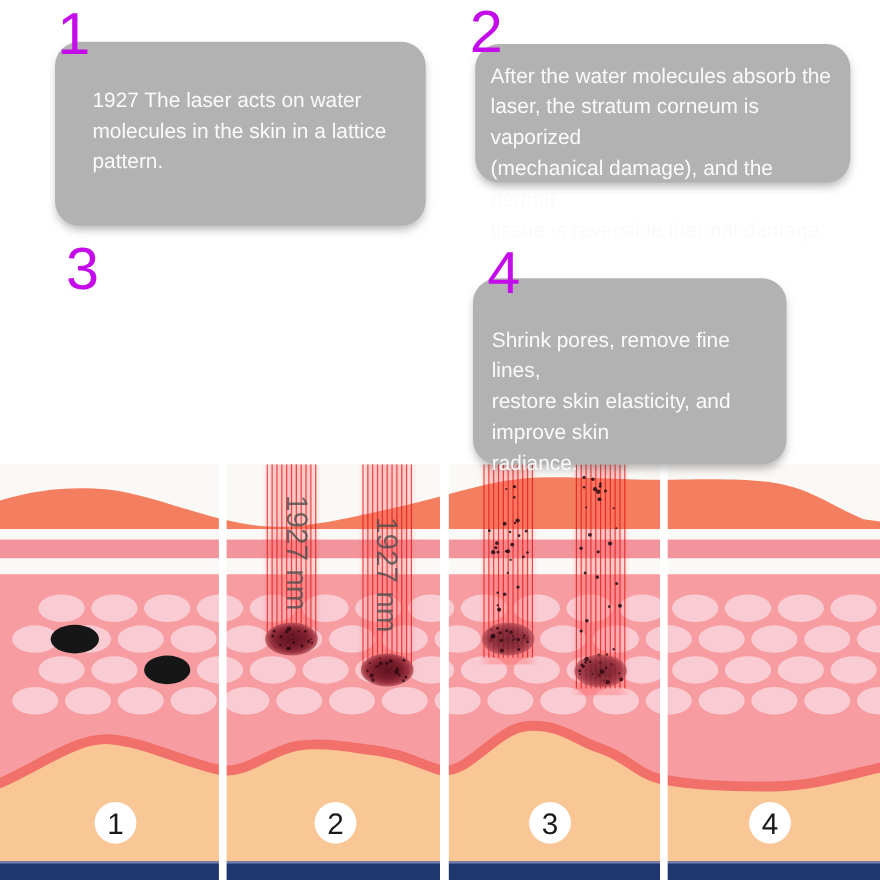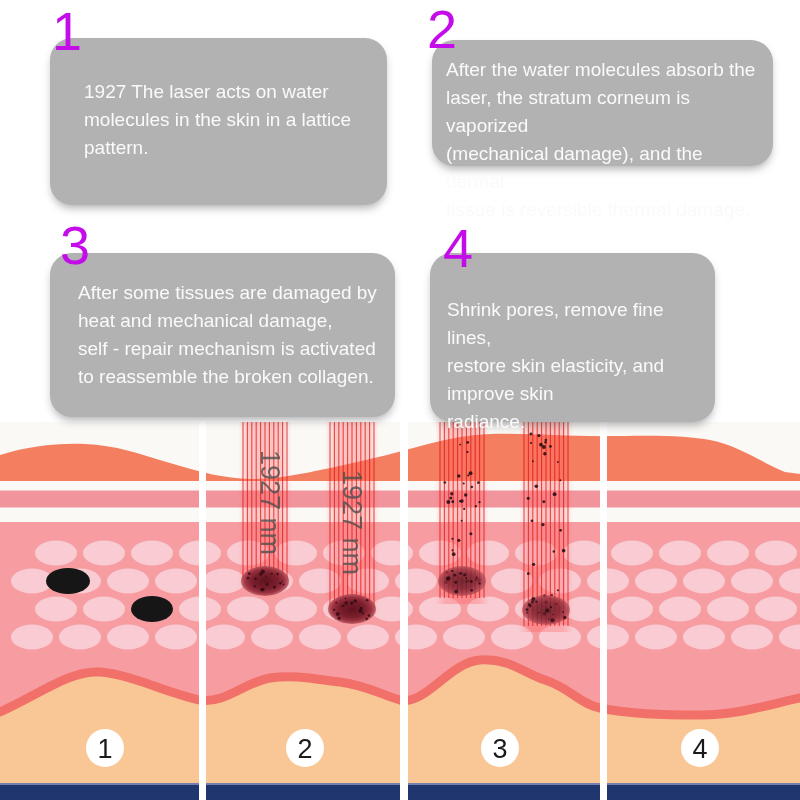--- a/index.html
+++ b/index.html
@@ -29,24 +29,20 @@
 molecules in the skin in a lattice
 pattern.</div>
 
   <span class="step-num n2">2</span>
   <div class="step-box b2">After the water molecules absorb the
 laser, the stratum corneum is vaporized
 (mechanical damage), and the dermal
 tissue is reversible thermal damage.</div>
 
   <span class="step-num n3">3</span>
-  <div class="step-box b3">After some tissues are damaged by
-heat and mechanical damage,
-self - repair mechanism is activated
-to reassemble the broken collagen.</div>
 
   <span class="step-num n4">4</span>
   <div class="step-box b4">Shrink pores, remove fine lines,
 restore skin elasticity, and improve skin
 radiance.</div>
 
   <div class="skin">
     <svg width="800" height="378" viewBox="0 0 378" style="width:800px;height:378px">
       <defs>
         <linearGradient id="beamGlow" x1="0" y1="0" x2="1" y2="0">

